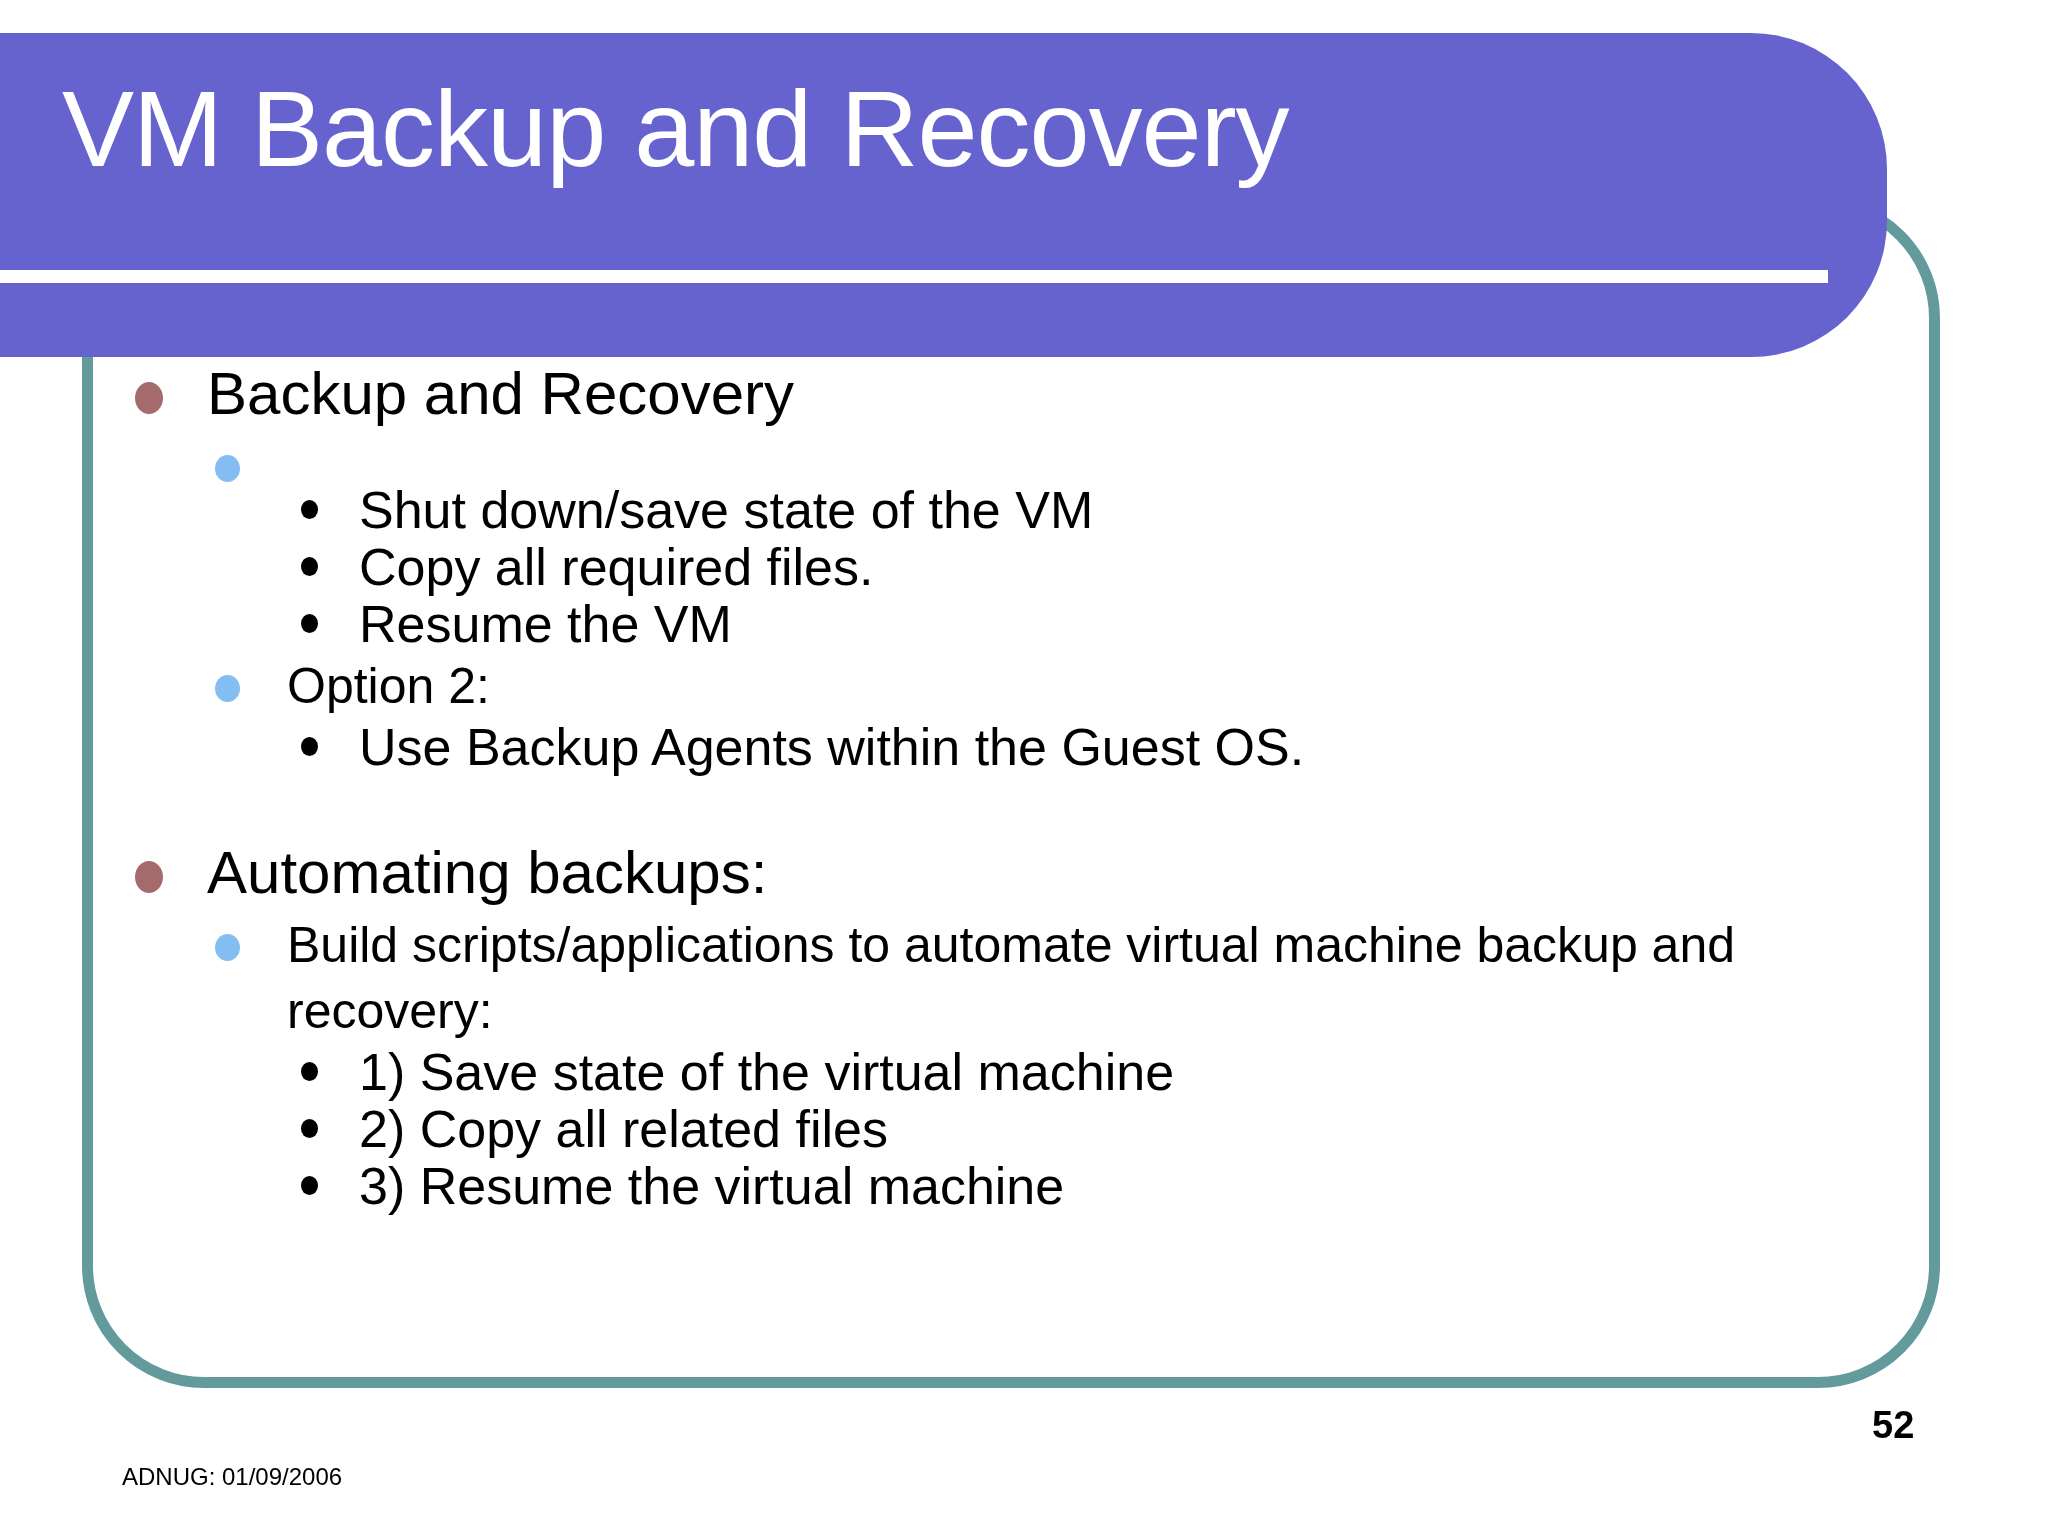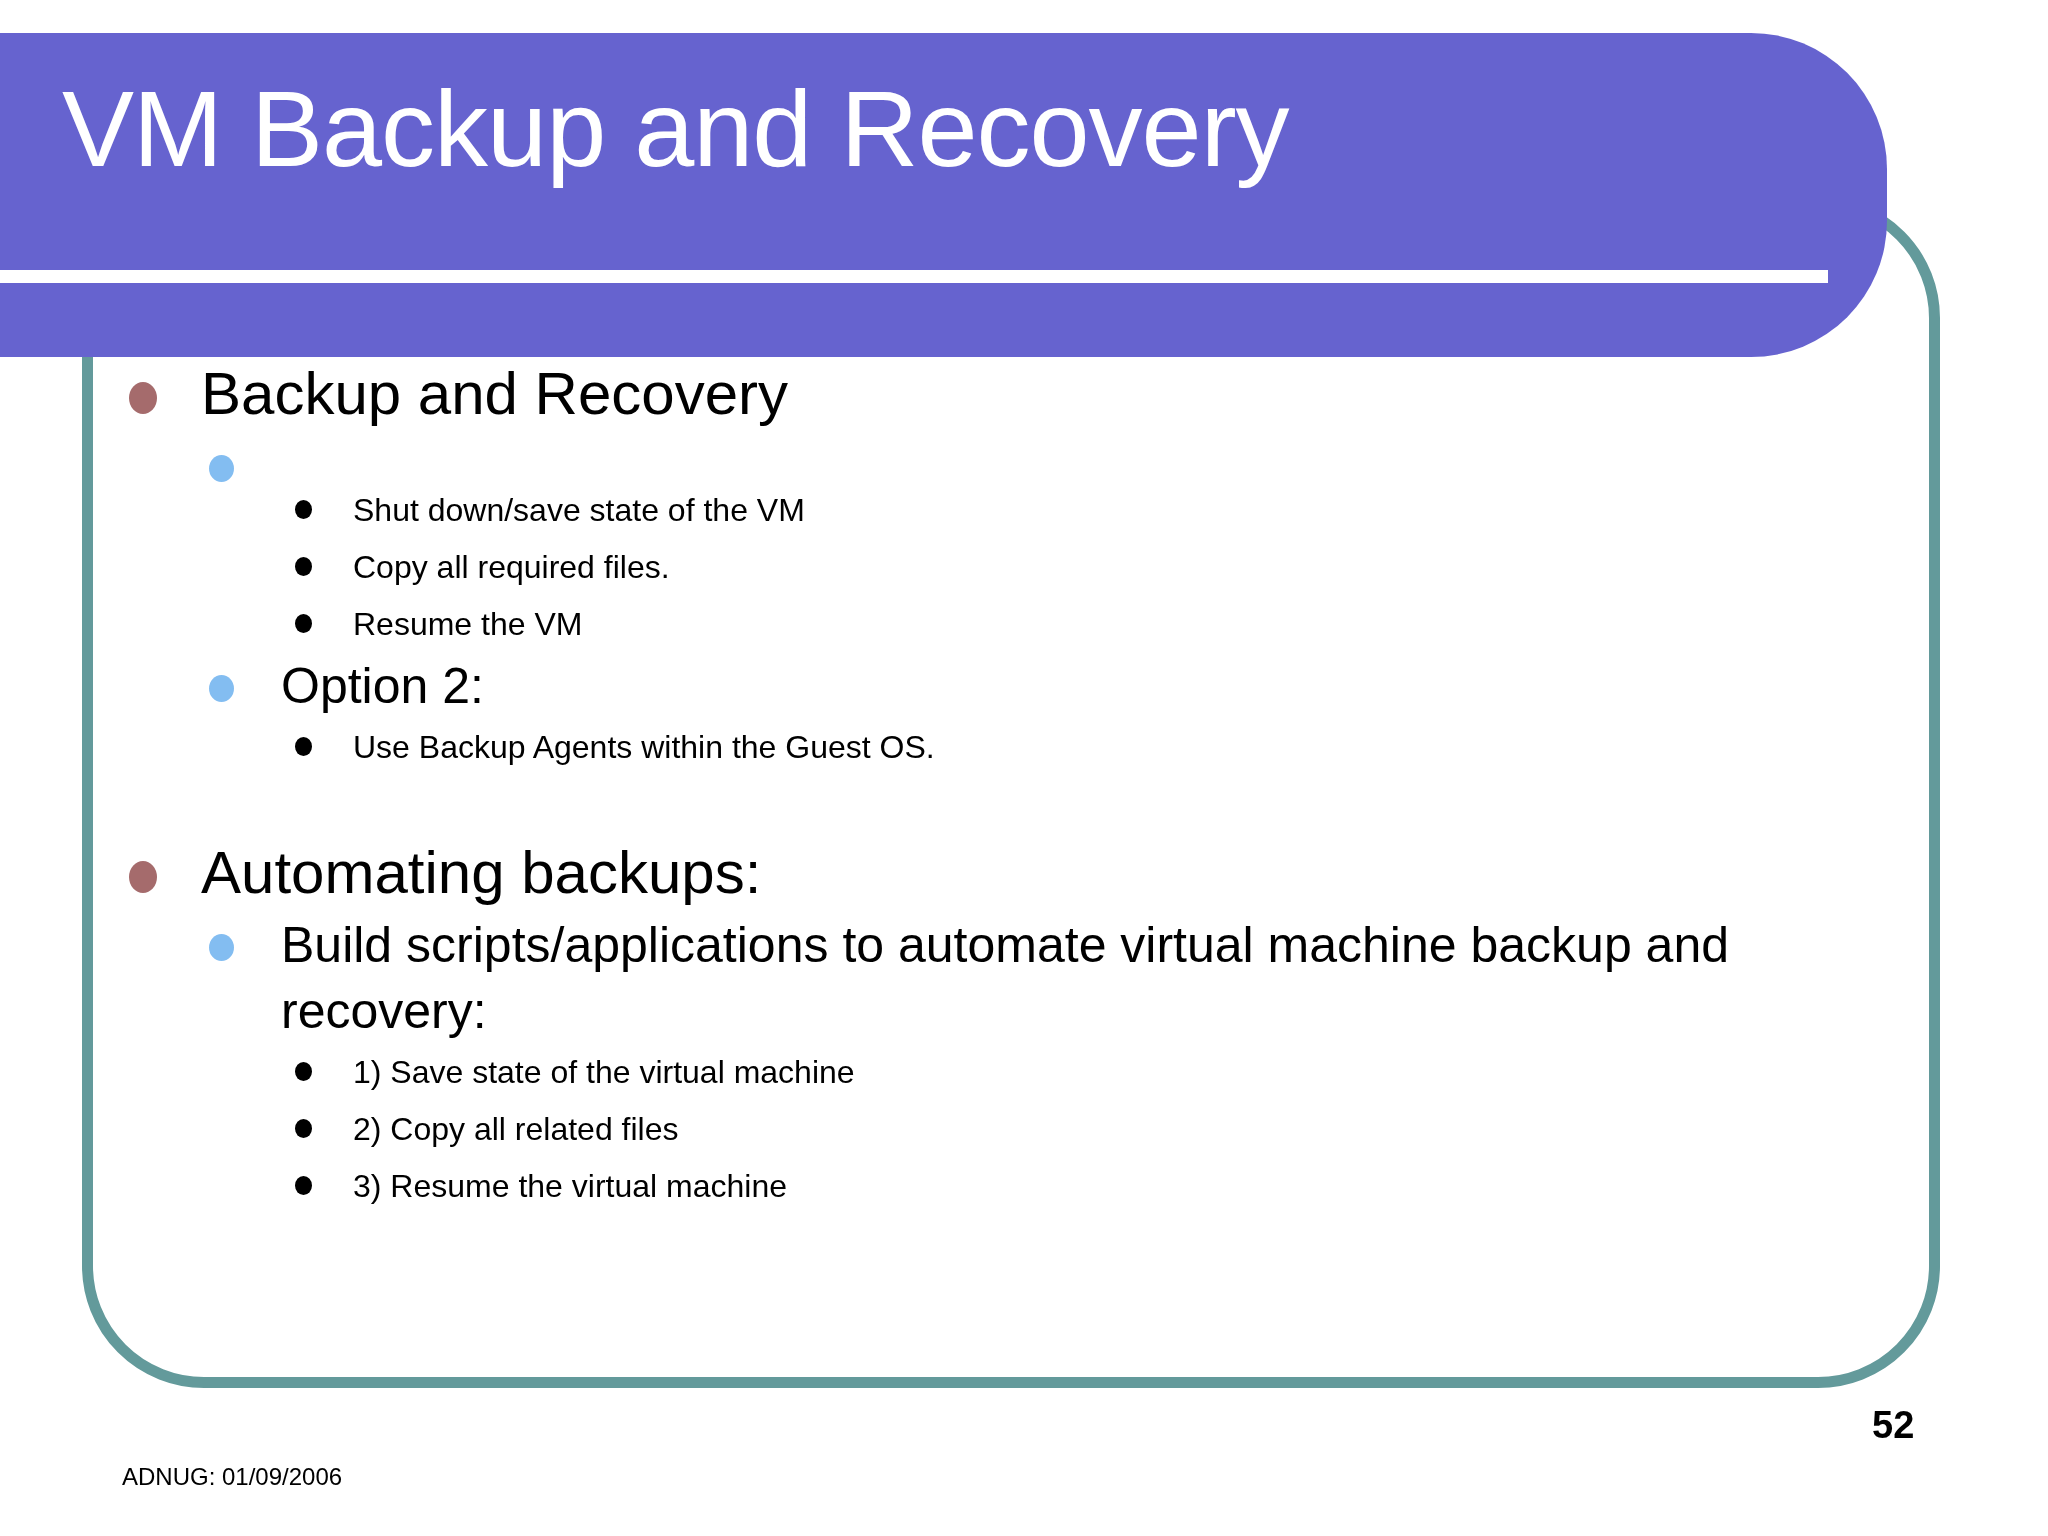--- a/index.html
+++ b/index.html
@@ -65,21 +65,21 @@
     border: 11px solid #639a9b;
     border-radius: 122px;
     box-sizing: border-box;
     background: transparent;
     z-index: 1;
   }
 
   
   #body-content {
     position: absolute;
-    left: 129px;
+    left: 135px;
     top: 355px;
     width: 1810px;
     z-index: 6;
   }
 
   .bullet-row {
     display: flex;
     align-items: flex-start;
     color: #000000;
   }
@@ -124,21 +124,21 @@
 
   
   .lvl3 { margin-left: 166px; }
   .lvl3 .marker { width: 58px; }
   .lvl3 .dot {
     width: 17px; height: 19px;
     background: #000000;
     margin-top: 18px;
   }
   .lvl3 .txt {
-    font-size: 32px;
+    font-size: 52px;
     line-height: 57px;
   }
 
   .spacer-gap { height: 58px; }
 
   
   #footer-date {
     position: absolute;
     left: 122px;
     top: 1463px;

